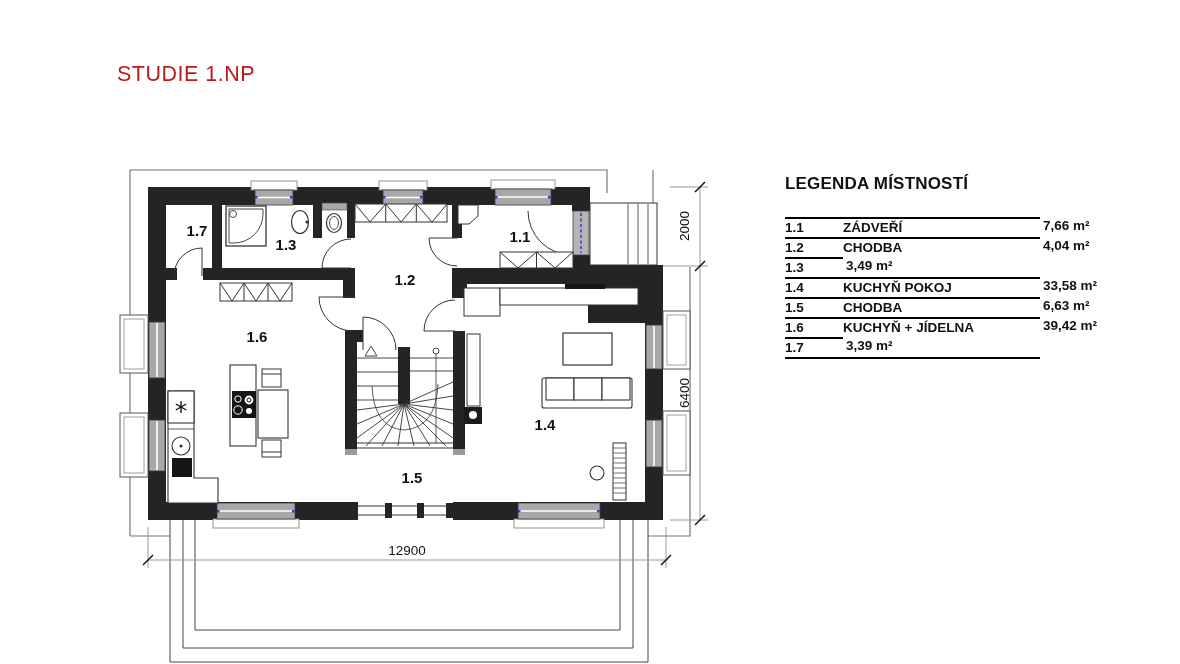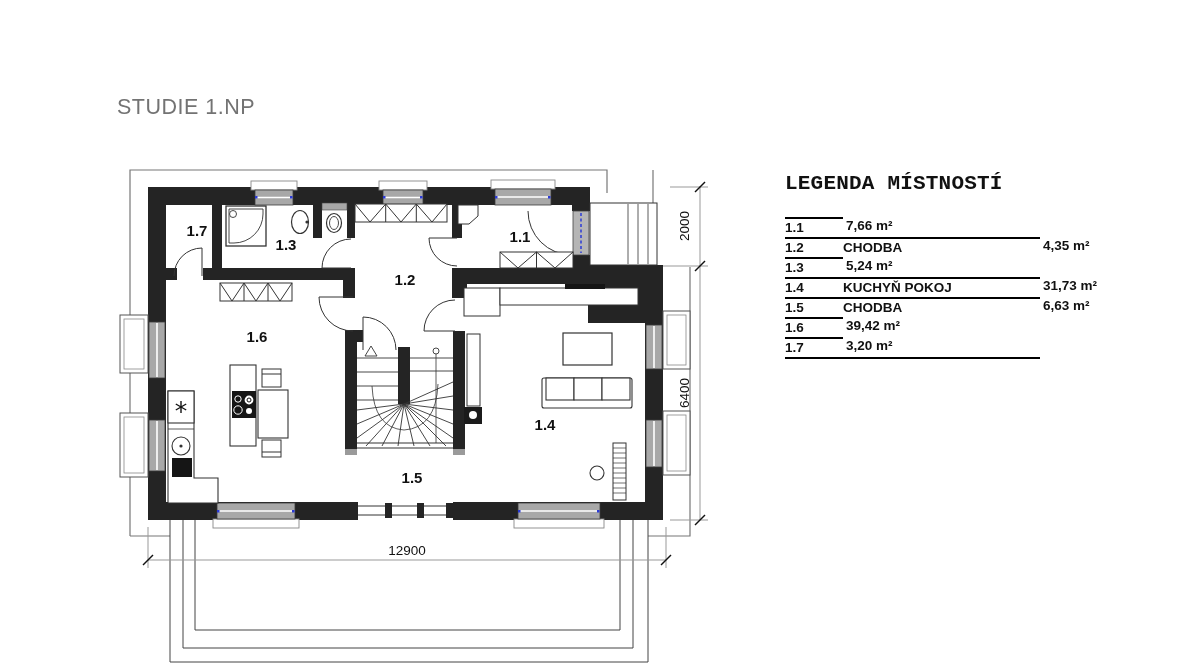--- a/index.html
+++ b/index.html
@@ -1,21 +1,21 @@
 <!DOCTYPE html>
 <html><head>
 <meta charset="utf-8">
 <style>
   html,body{margin:0;padding:0;background:#fff;}
   .canvas{position:relative;width:1180px;height:664px;background:#ffffff;overflow:hidden;
           font-family:"Liberation Sans",sans-serif;color:#111;}
   .plan-svg{position:absolute;left:0;top:0;}
-  .page-title{position:absolute;left:117px;top:62px;font-size:21.5px;letter-spacing:.5px;color:#737373;margin-top:33px;}
+  .page-title{position:absolute;left:117px;top:62px;font-size:21.5px;letter-spacing:.5px;color:#b91c1c;}
   .legend{position:absolute;left:785px;top:176px;width:322px;}
-  .legend-title{font-size:21px;font-weight:bold;line-height:16px;letter-spacing:.2px;font-family:Liberation Mono, monospace;}
+  .legend-title{font-size:17px;font-weight:bold;line-height:16px;letter-spacing:.2px;}
   .legend-table{margin-top:25px;}
   .legend-row{display:grid;grid-template-columns:58px 197px 67px;height:20px;}
   .legend-row .c1,.legend-row .c2{border-top:2px solid #000;}
   .legend-row div{font-size:13.5px;font-weight:bold;line-height:18px;white-space:nowrap;}
   .legend-row .c3{padding-left:3px;}
   .legend-closer{display:grid;grid-template-columns:58px 197px 67px;height:0;}
   .legend-closer .c1,.legend-closer .c2{border-top:2px solid #000;}
   svg text{font-family:"Liberation Sans",sans-serif;}
   .room-label{font-size:15px;font-weight:bold;fill:#111;}
   .dim-text{font-size:13.5px;fill:#111;}
@@ -340,48 +340,50 @@
       <text class="room-label" x="412" y="483">1.5</text>
       <text class="room-label" x="545" y="430">1.4</text>
     </g>
   </svg>
 
   <div class="legend">
     <div class="legend-title">LEGENDA MÍSTNOSTÍ</div>
     <div class="legend-table">
       <div class="legend-row">
         <div class="c1">1.1</div>
+        <div class="c2">ZÁDVEŘÍ</div>
         <div class="c3">7,66 m²</div>
       </div>
       <div class="legend-row">
         <div class="c1">1.2</div>
         <div class="c2">CHODBA</div>
-        <div class="c3">4,35 m²</div>
+        <div class="c3">4,04 m²</div>
       </div>
       <div class="legend-row">
         <div class="c1">1.3</div>
-        <div class="c3">5,24 m²</div>
+        <div class="c3">3,49 m²</div>
       </div>
       <div class="legend-row">
         <div class="c1">1.4</div>
         <div class="c2">KUCHYŇ POKOJ</div>
-        <div class="c3">31,73 m²</div>
+        <div class="c3">33,58 m²</div>
       </div>
       <div class="legend-row">
         <div class="c1">1.5</div>
         <div class="c2">CHODBA</div>
         <div class="c3">6,63 m²</div>
       </div>
       <div class="legend-row">
         <div class="c1">1.6</div>
+        <div class="c2">KUCHYŇ + JÍDELNA</div>
         <div class="c3">39,42 m²</div>
       </div>
       <div class="legend-row">
         <div class="c1">1.7</div>
-        <div class="c3">3,20 m²</div>
+        <div class="c3">3,39 m²</div>
       </div>
       <div class="legend-closer">
         <div class="c1"></div>
           <div class="c2"></div>
           <div></div>
       </div>
     </div>
   </div>
 
 </div>

